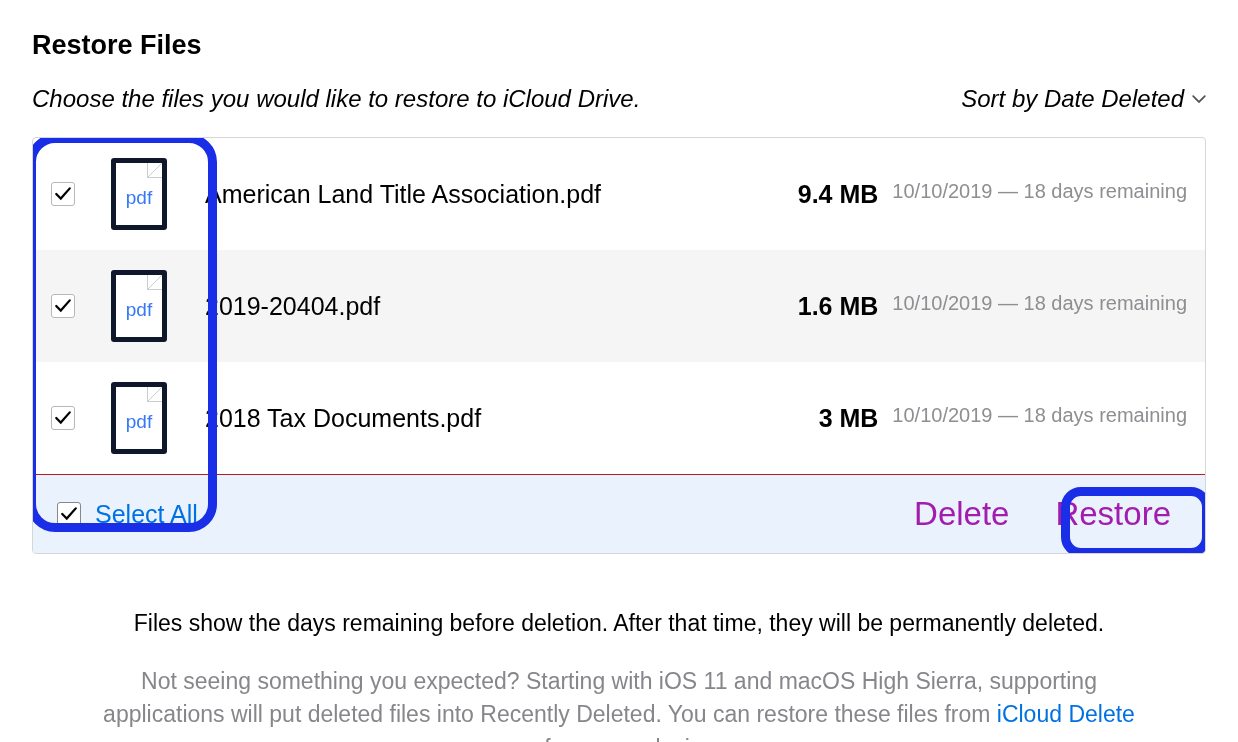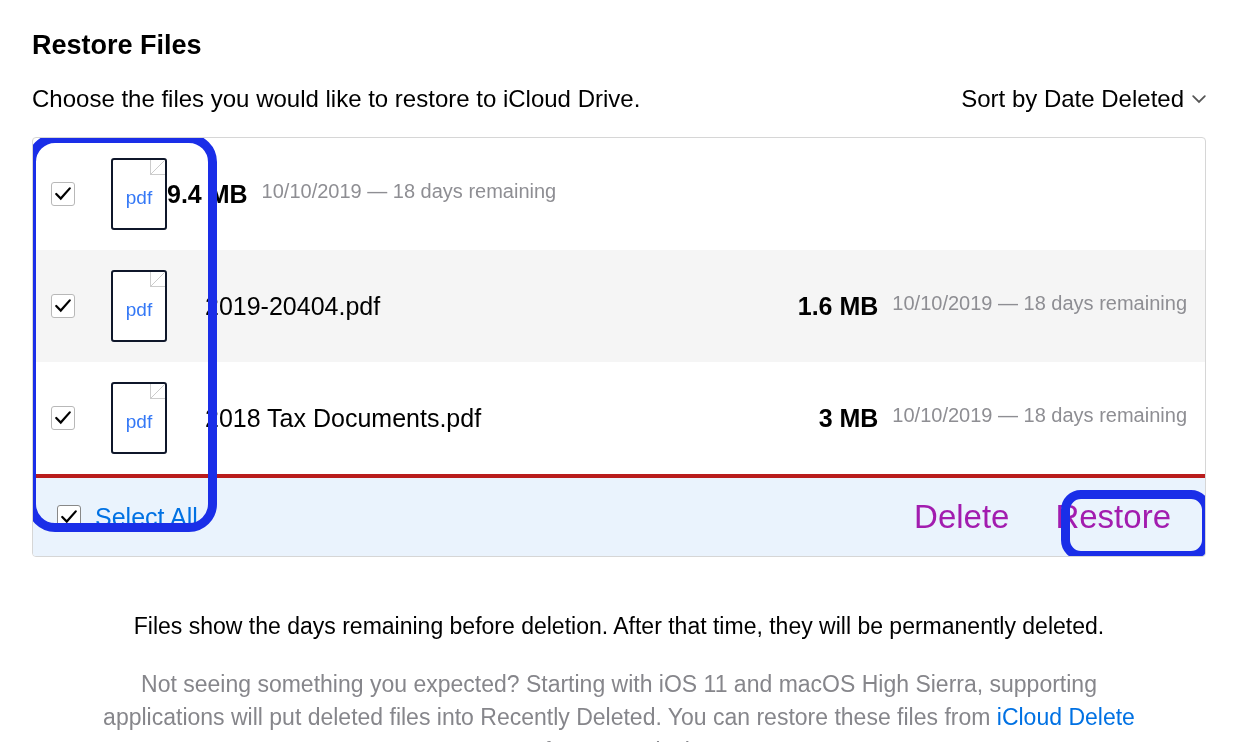--- a/index.html
+++ b/index.html
@@ -16,20 +16,21 @@
     .page-title {
       font-size: 27px;
       font-weight: 700;
       color: #000;
       margin-bottom: 24px;
     }
     .header-row {
       display: flex;
       justify-content: space-between;
       margin-bottom: 24px;
+      font-style: italic;
     }
     .subtitle {
       font-size: 24px;
       color: #000;
       font-weight: 400;
     }
     .sort-select {
       font-size: 24px;
       color: #000;
       display: flex;
@@ -69,21 +70,21 @@
       flex-shrink: 0;
       cursor: pointer;
     }
     .checkbox svg {
       width: 18px;
       height: 18px;
     }
     .file-icon {
       width: 56px;
       height: 72px;
-      border: 2px solid #0f172a;
+      border: 5px solid #0f172a;
       border-radius: 3px;
       margin-left: 36px;
       flex-shrink: 0;
       position: relative;
       background: #fff;
       display: flex;
       align-items: center;
       justify-content: center;
     }
     .file-icon::before {
@@ -126,21 +127,21 @@
     }
     .file-meta {
       font-size: 20px;
       color: #8e8e93;
     }
     .toolbar {
       display: flex;
       align-items: center;
       padding: 14px 24px;
       background: #eaf3fd;
-      border-top: 4px solid #b91c1c;
+      border-top: 1px solid #b91c1c;
       position: relative;
     }
     .toolbar .checkbox {
       border-color: #888;
     }
     .select-all-label {
       font-size: 25px;
       color: #0071e3;
       margin-left: 14px;
       cursor: pointer;
@@ -224,20 +225,23 @@
 
   <div class="file-row">
     <div class="checkbox">
       <svg viewBox="0 0 16 16">
           <path d="M2 8 L6 12 L14 3" stroke="#000" stroke-width="2" fill="none" stroke-linecap="round"></path>
         </svg>
     </div>
     <div class="file-icon">
       <span class="file-icon-label">pdf</span>
     </div>
+    <div class="file-info">
+      <div class="file-name">American Land Title Association.pdf</div>
+    </div>
     <div class="file-meta-col">
       <div class="file-size">9.4 MB</div>
       <div class="file-meta">10/10/2019 — 18 days remaining</div>
     </div>
   </div>
 
   <div class="file-row alt">
     <div class="checkbox">
       <svg viewBox="0 0 16 16">
           <path d="M2 8 L6 12 L14 3" stroke="#000" stroke-width="2" fill="none" stroke-linecap="round"></path>

